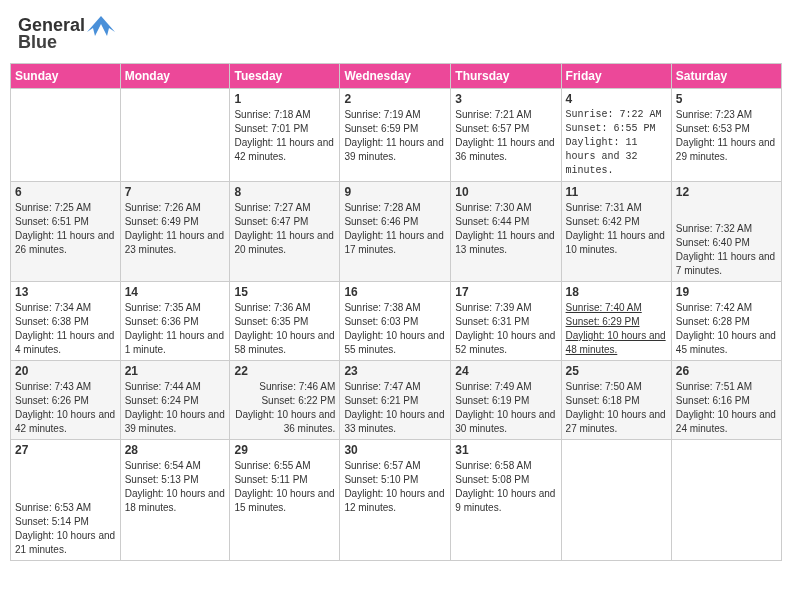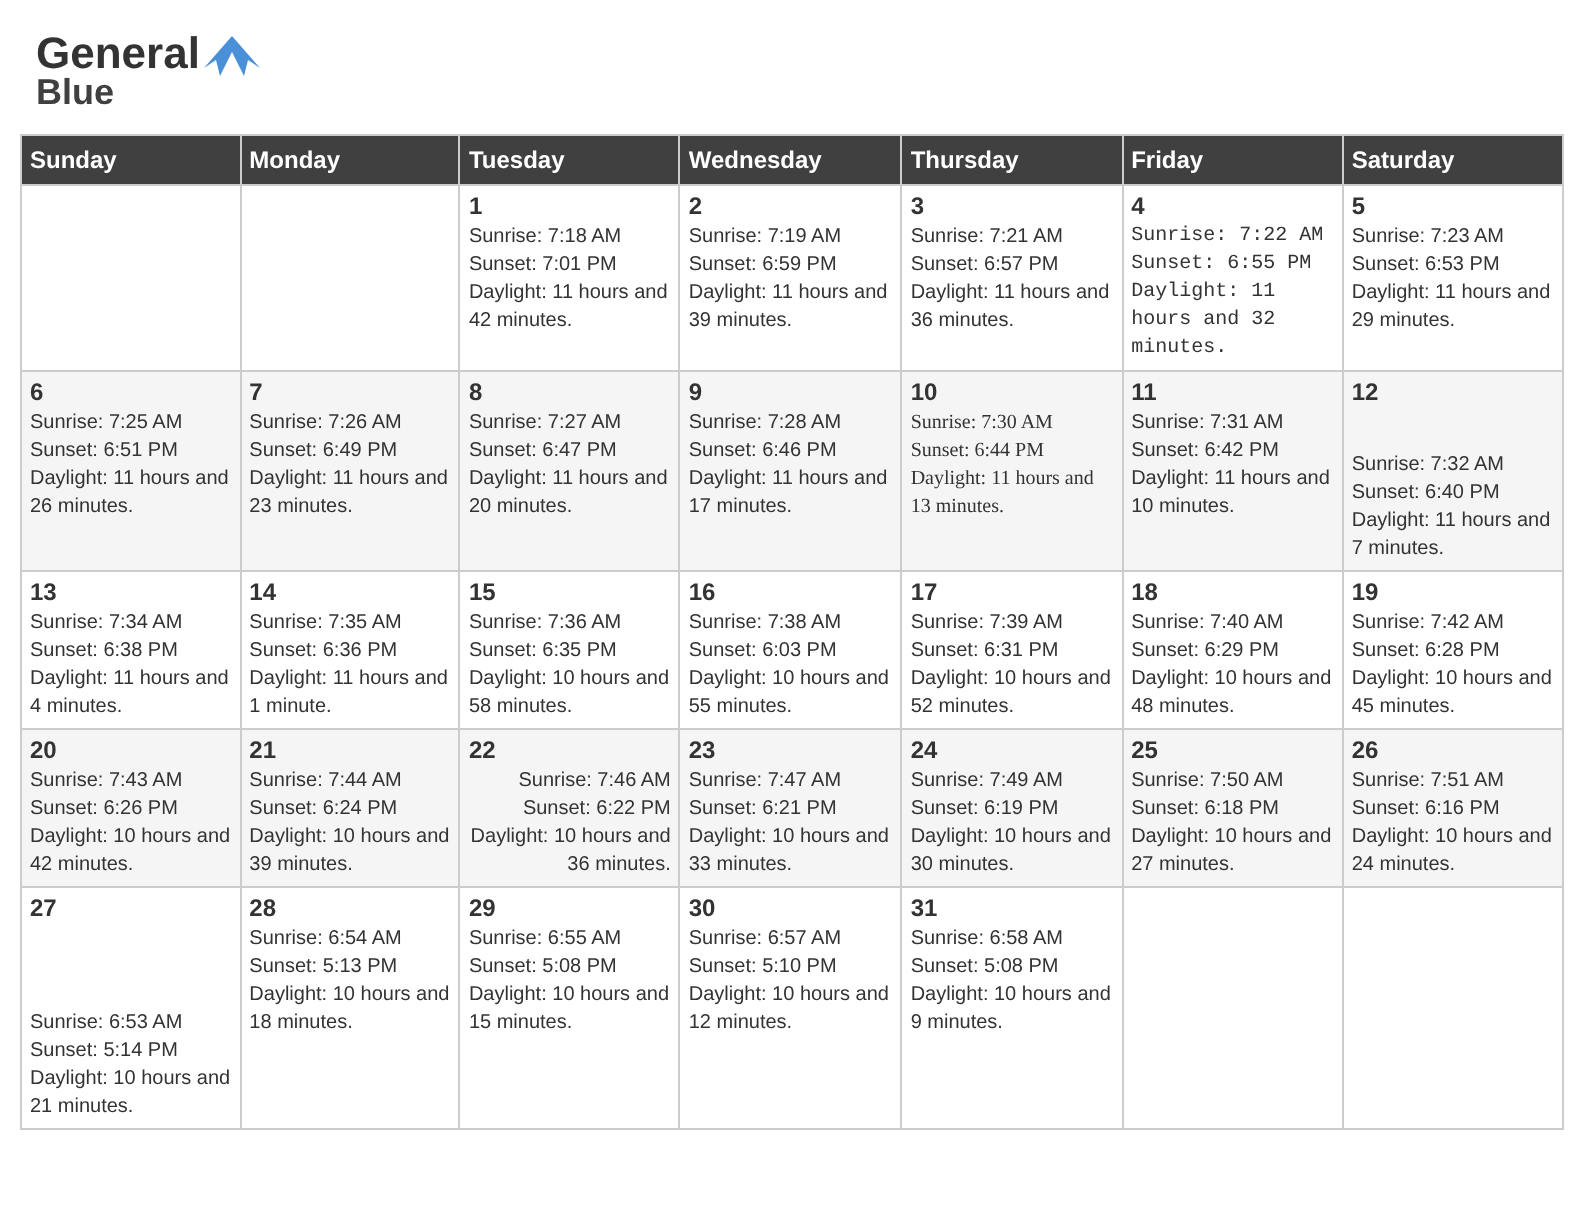--- a/index.html
+++ b/index.html
@@ -37,21 +37,21 @@
     }
     .location {
       font-size: 14px;
       color: #333;
     }
     .calendar {
       width: 100%;
       border-collapse: collapse;
     }
     .calendar th {
-      background-color: #404040;
+      background-color: #ec4899;
       color: white;
       font-size: 12px;
       font-weight: bold;
       padding: 5px 4px;
       border: 1px solid #ccc;
       text-align: left;
     }
     .calendar td {
       border: 1px solid #ccc;
       vertical-align: top;
@@ -80,21 +80,21 @@
     .empty-cell {
       background: #f9f9f9;
     }
   </style>
 </head>
 <body>
 
 <div class="header">
   <div class="logo">
     <div class="logo-row">
-      <span style="font-size:22px;font-weight:bold;color:#333;">General</span>
+      <span style="font-size:18px;font-weight:bold;color:#333;">General</span>
       <svg width="28" height="22" viewBox="0 0 28 22">
         <polygon points="14,2 28,18 22,14 20,22 14,10 8,22 6,14 0,18" fill="#4a90d9"></polygon>
       </svg>
     </div>
     <span style="font-size:18px;font-weight:bold;color:#404040;margin-top:-4px;">Blue</span>
   </div>
   <div class="title-area">
     <div class="month-title"></div>
     <div class="location"></div>
   </div>
@@ -167,21 +167,21 @@
 Daylight: 11 hours and 20 minutes.</div>
         </td>
         <td>
           <span class="day-number">9</span>
           <div class="day-info" style="white-space: pre-line;">Sunrise: 7:28 AM
 Sunset: 6:46 PM
 Daylight: 11 hours and 17 minutes.</div>
         </td>
         <td>
           <span class="day-number">10</span>
-          <div class="day-info" style="white-space: pre-line; font-family: Liberation Serif, serif;">Sunrise: 7:30 AM
+          <div class="day-info" style="white-space: pre-line;">Sunrise: 7:30 AM
 Sunset: 6:44 PM
 Daylight: 11 hours and 13 minutes.</div>
         </td>
         <td>
           <span class="day-number">11</span>
           <div class="day-info" style="white-space: pre-line;">Sunrise: 7:31 AM
 Sunset: 6:42 PM
 Daylight: 11 hours and 10 minutes.</div>
         </td>
         <td>
@@ -217,21 +217,21 @@
 Daylight: 10 hours and 55 minutes.</div>
         </td>
         <td>
           <span class="day-number">17</span>
           <div class="day-info" style="white-space: pre-line;">Sunrise: 7:39 AM
 Sunset: 6:31 PM
 Daylight: 10 hours and 52 minutes.</div>
         </td>
         <td>
           <span class="day-number">18</span>
-          <div class="day-info" style="white-space: pre-line;">Sunrise: 7:40 AM
+          <div class="day-info" style="white-space: pre-line; text-decoration: underline;">Sunrise: 7:40 AM
 Sunset: 6:29 PM
 Daylight: 10 hours and 48 minutes.</div>
         </td>
         <td>
           <span class="day-number">19</span>
           <div class="day-info" style="white-space: pre-line;">Sunrise: 7:42 AM
 Sunset: 6:28 PM
 Daylight: 10 hours and 45 minutes.</div>
         </td>
       </tr>
@@ -288,21 +288,21 @@
         </td>
         <td>
           <span class="day-number">28</span>
           <div class="day-info" style="white-space: pre-line;">Sunrise: 6:54 AM
 Sunset: 5:13 PM
 Daylight: 10 hours and 18 minutes.</div>
         </td>
         <td>
           <span class="day-number">29</span>
           <div class="day-info" style="white-space: pre-line;">Sunrise: 6:55 AM
-Sunset: 5:08 PM
+Sunset: 5:11 PM
 Daylight: 10 hours and 15 minutes.</div>
         </td>
         <td>
           <span class="day-number">30</span>
           <div class="day-info" style="white-space: pre-line;">Sunrise: 6:57 AM
 Sunset: 5:10 PM
 Daylight: 10 hours and 12 minutes.</div>
         </td>
         <td>
           <span class="day-number">31</span>

